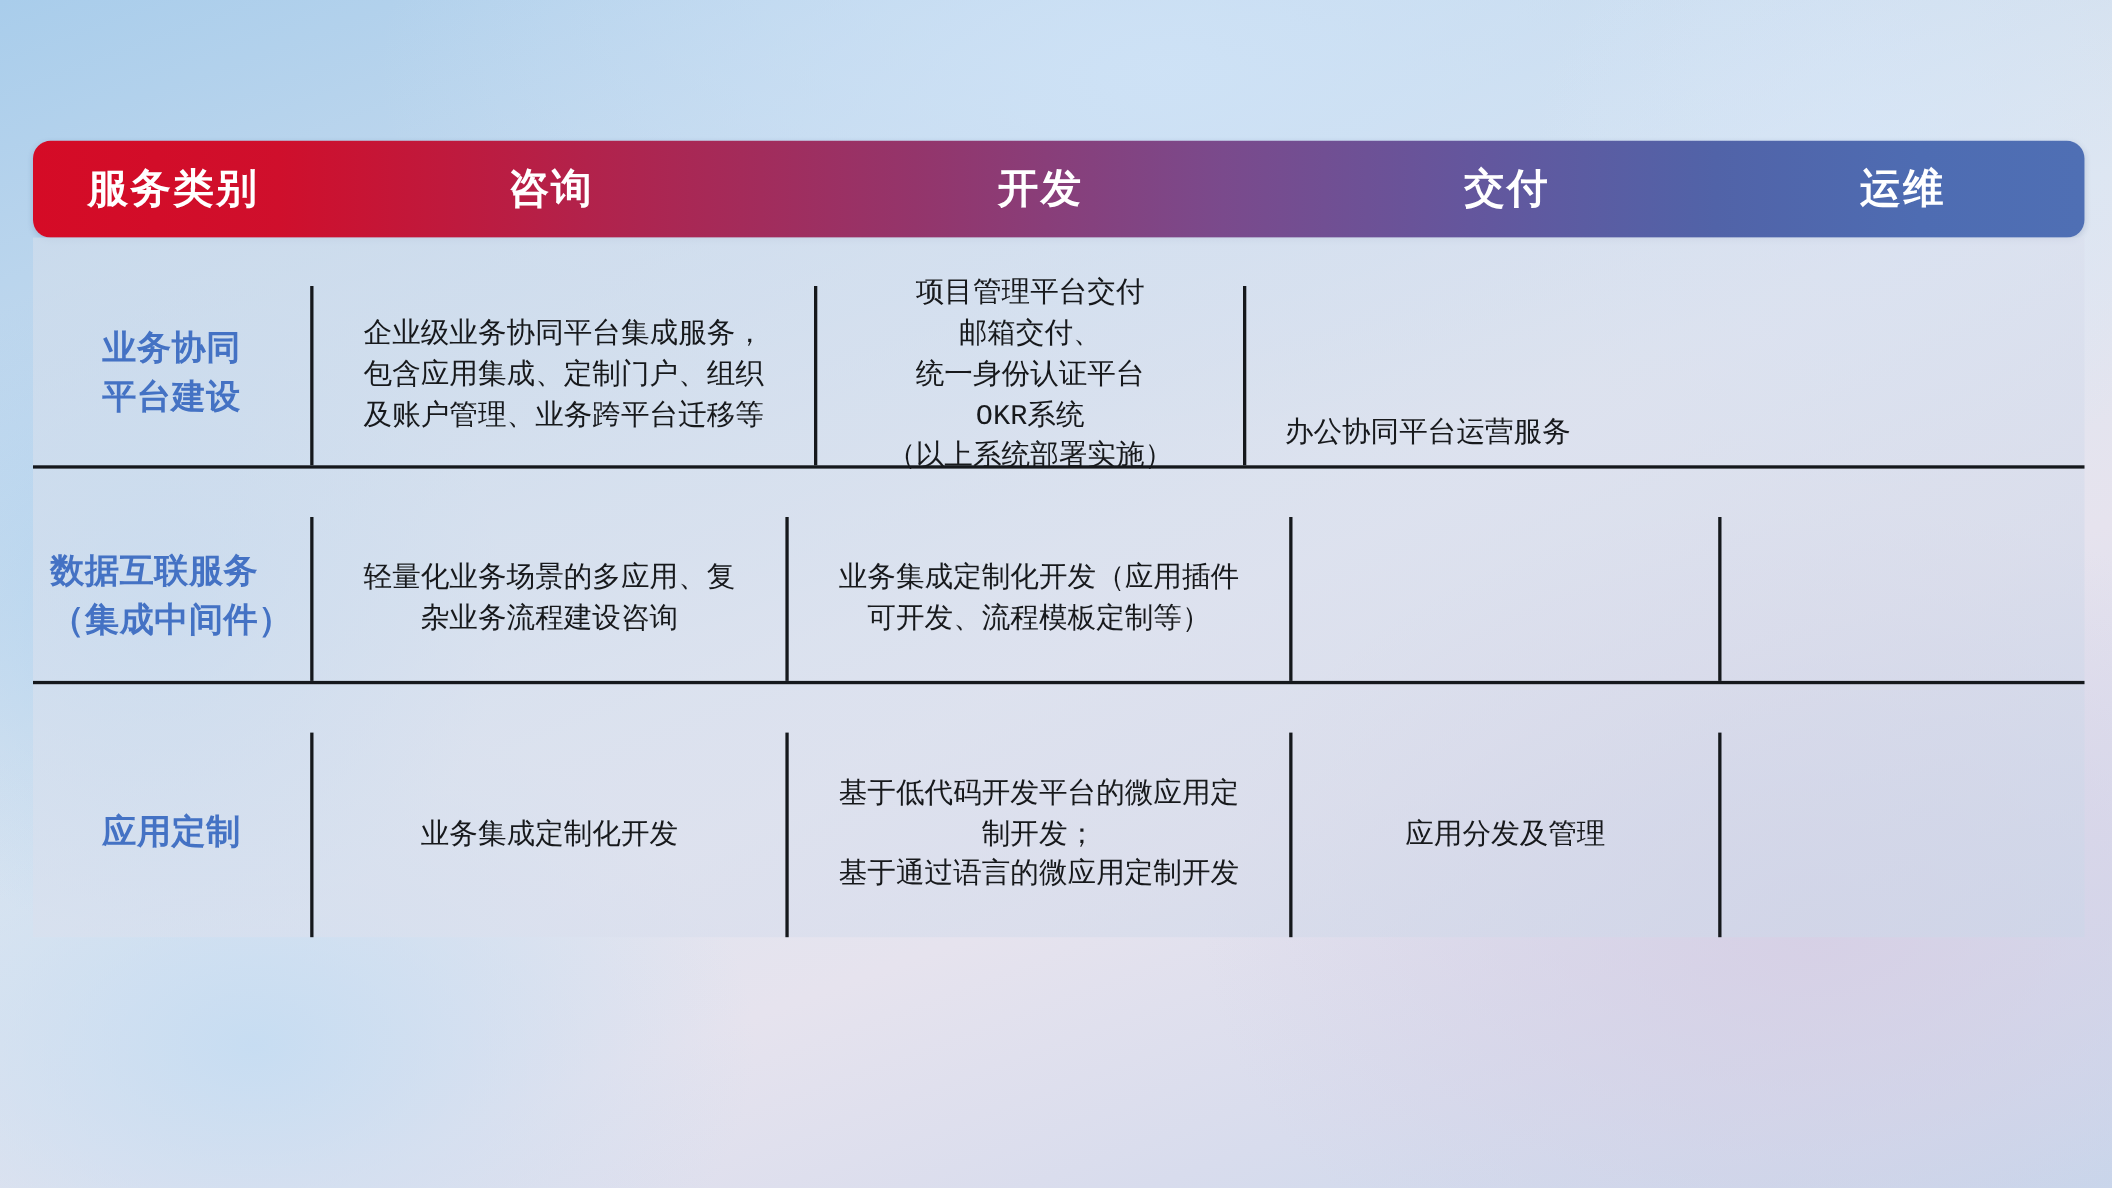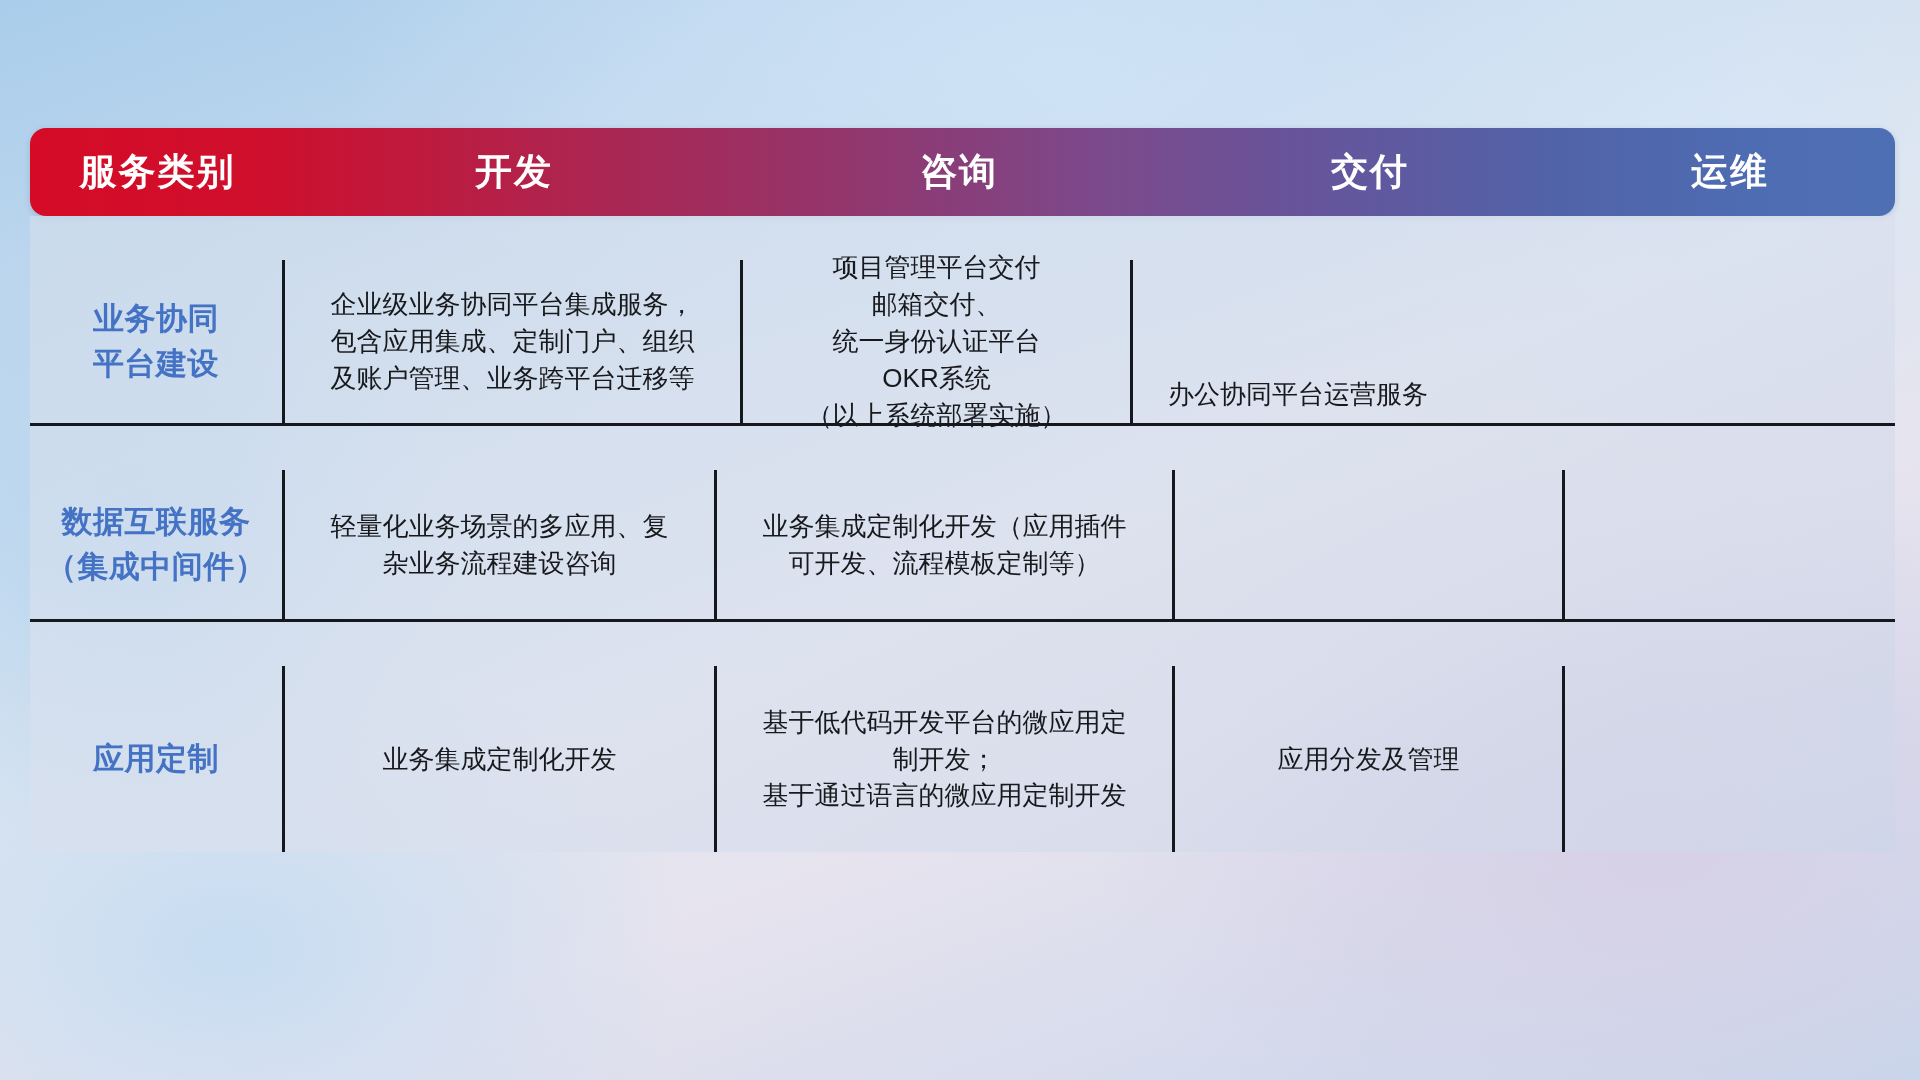--- a/index.html
+++ b/index.html
@@ -40,20 +40,21 @@
     border-radius: 50%;
     background: radial-gradient(circle, rgba(214,230,248,0.75) 0%, rgba(214,230,248,0) 70%);
   }
 
   
   #service-table {
     position: absolute;
     left: 30px;
     top: 128px;
     width: 1865px;
+    font-family: Liberation Mono, monospace;
   }
 
   .table-header {
     height: 88px;
     border-radius: 16px;
     background: linear-gradient(90deg,
         #d50b26 0%,
         #cf0f2c 12%,
         #b2224b 27%,
         #94356b 43%,
@@ -112,21 +113,21 @@
 
   .row-0 { height: 210px; }
   .row-1 { height: 196px; }
   .row-2 { height: 230px; }
 
   .cat-label {
     color: #4472c4;
     font-size: 31px;
     font-weight: bold;
     line-height: 1.45;
-    text-align: center;
+    text-align: left;
     white-space: pre-line;
     letter-spacing: 0.5px;
   }
 
   .cell-text {
     color: #17191c;
     font-size: 26px;
     line-height: 1.42;
     text-align: center;
     white-space: pre-line;
@@ -139,22 +140,22 @@
 
 <div id="slide-bg">
   <div id="slide-bg-glow-left"></div>
   <div id="slide-bg-glow-right"></div>
 </div>
 
 <div id="service-table">
 
   <div class="table-header">
     <div class="th col-0">服务类别</div>
+    <div class="th col-1">咨询</div>
     <div class="th col-2">开发</div>
-    <div class="th col-1">咨询</div>
     <div class="th col-3">交付</div>
     <div class="th col-4">运维</div>
   </div>
 
   <div class="table-body">
 
     <div class="row row-0">
       <div class="cell col-0">
         <span class="cat-label">业务协同
 平台建设</span>

